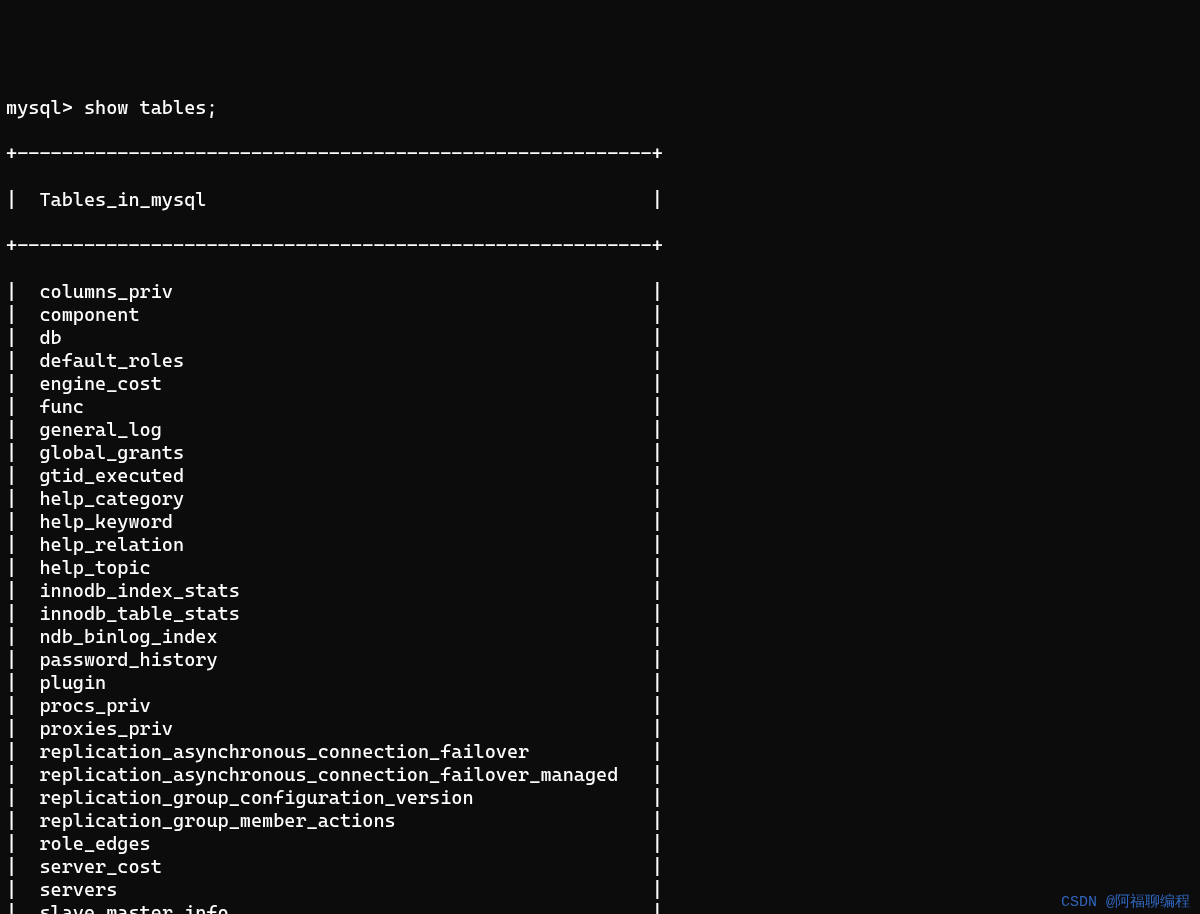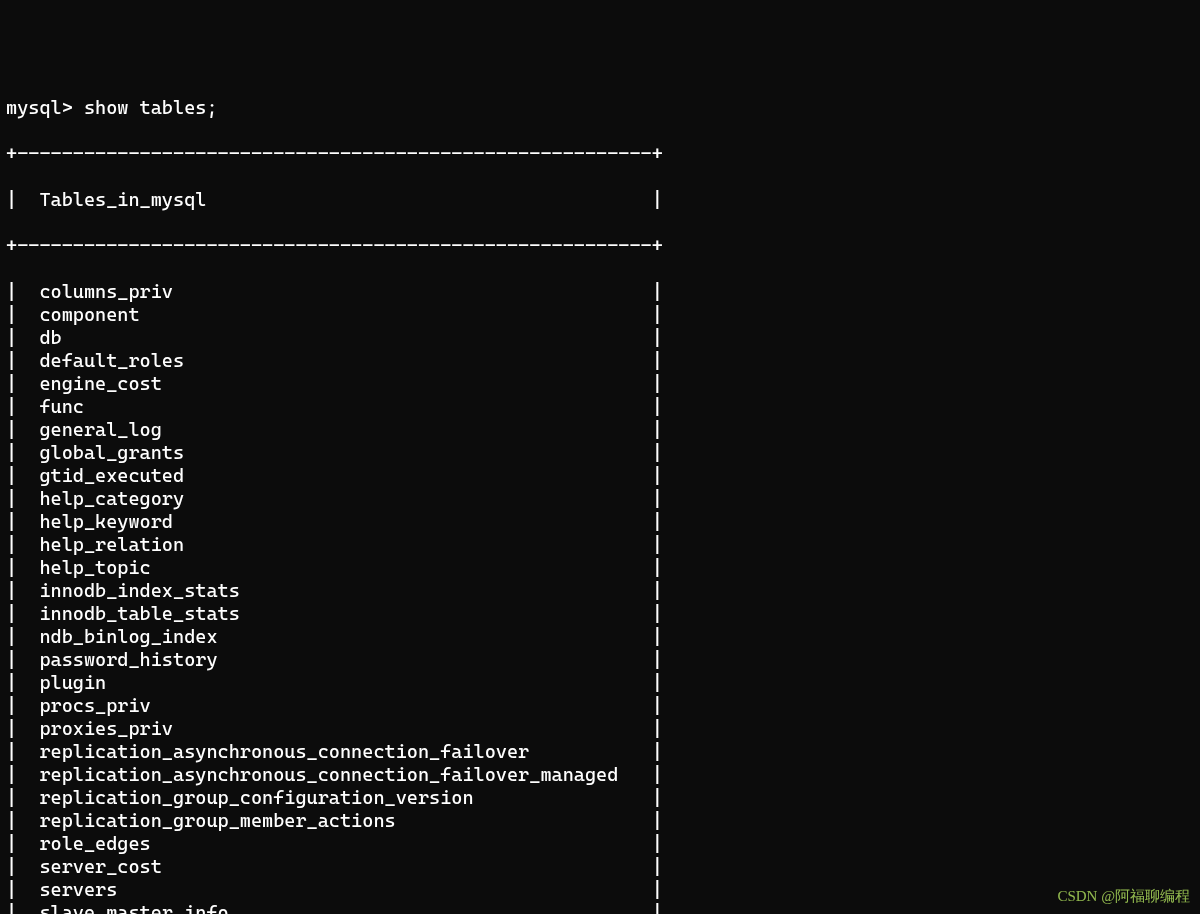--- a/index.html
+++ b/index.html
@@ -28,25 +28,25 @@
       color: #ffffff;
     }
     .header-row {
       display: block;
     }
     .table-row {
       display: block;
     }
     .watermark {
       position: absolute;
-      bottom: 6px;
+      bottom: 0;
       right: 10px;
-      color: #bef264;
+      color: #3b82f6;
       font-size: 15px;
-      font-family: Liberation Serif, serif;
+      font-family: Liberation Mono, monospace;
       opacity: 0.75;
     }
   </style>
 </head>
 <body>
 
 
 
 <span class="prompt-line"><span>mysql&gt; </span><span>show tables;</span></span>
 <span class="divider">+---------------------------------------------------------+</span>

